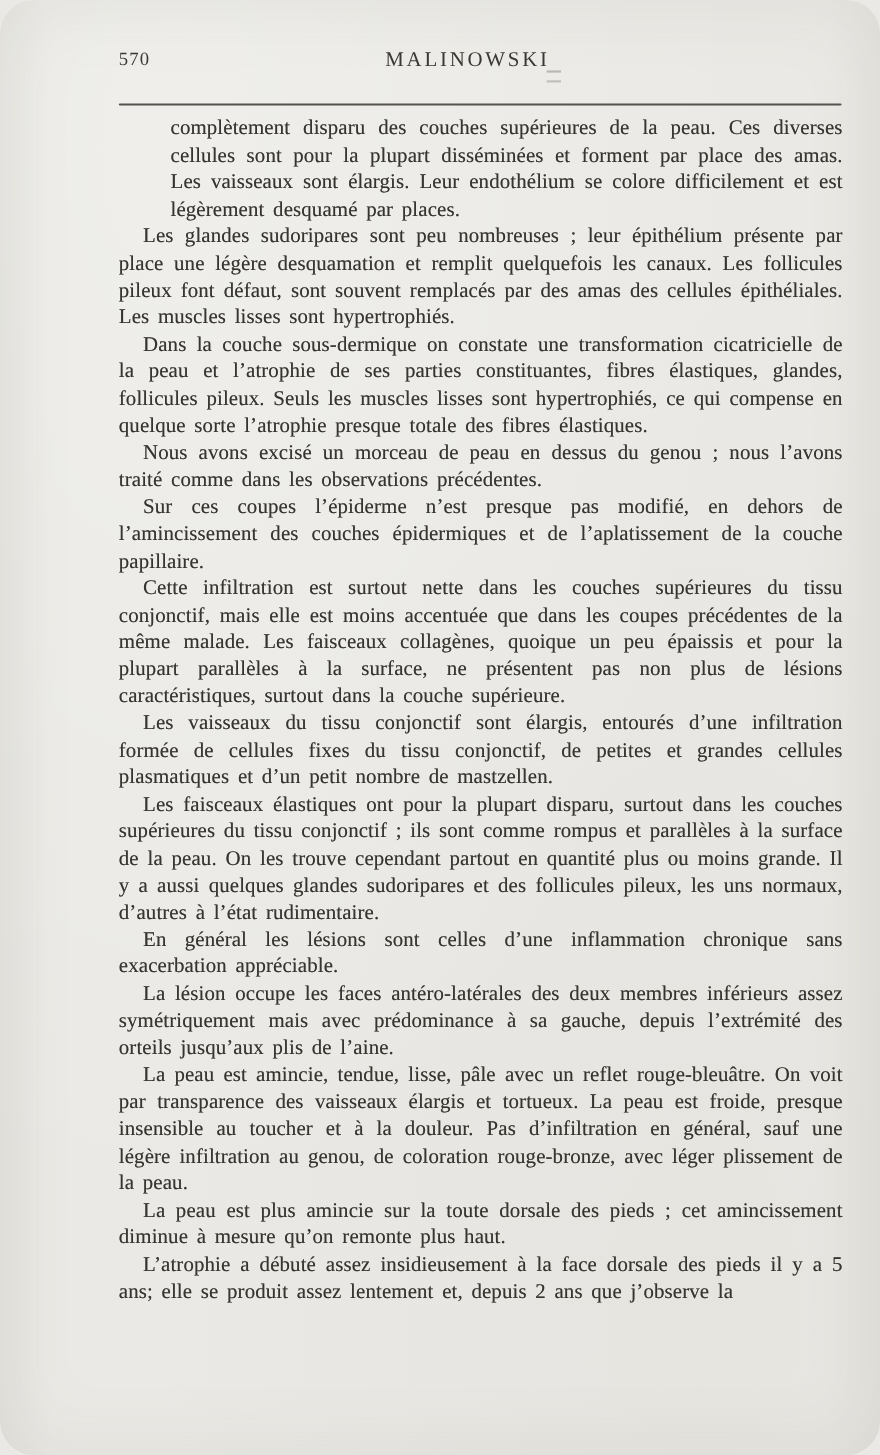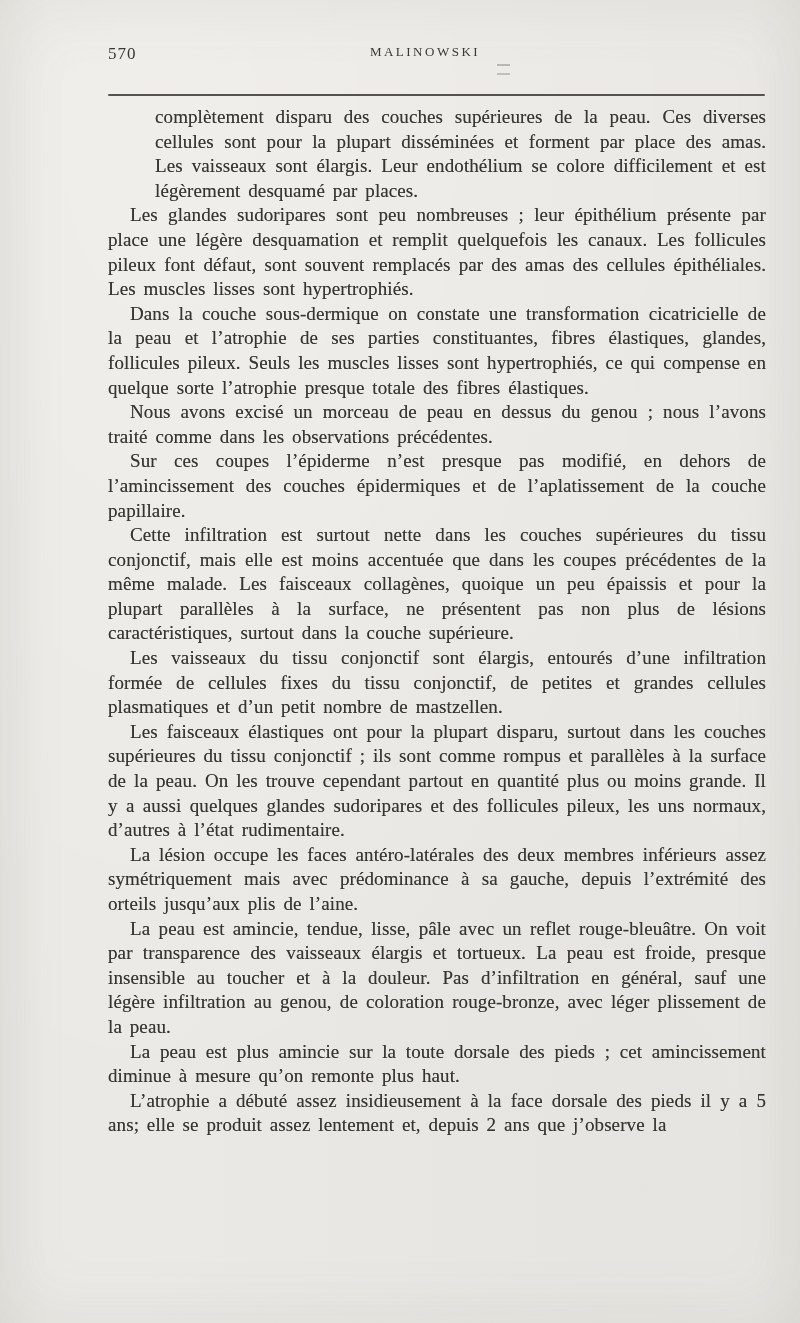--- a/index.html
+++ b/index.html
@@ -17,20 +17,21 @@
   .page {
     position: absolute;
     inset: 0;
     background:
       radial-gradient(ellipse at 20% 10%, rgba(255,255,255,0.25), rgba(255,255,255,0) 60%),
       radial-gradient(ellipse at 80% 90%, rgba(190,186,176,0.10), rgba(255,255,255,0) 55%),
       linear-gradient(to right, rgba(180,176,166,0.10), rgba(0,0,0,0) 6%, rgba(0,0,0,0) 94%, rgba(180,176,166,0.08)),
       #eae9e5;
     box-shadow: inset 0 0 70px rgba(120,115,100,0.10);
     color: #37352f;
+    border-radius: 31px;
   }
   .running-header {
     position: absolute;
     top: 44px;
     left: 108px;
     width: 658px;
     height: 24px;
   }
   .page-number {
     position: absolute;
@@ -39,21 +40,21 @@
     font-size: 17px;
     letter-spacing: 1px;
     color: #3a3832;
   }
   .running-head {
     position: absolute;
     left: 0;
     right: 24px;
     top: 0;
     text-align: center;
-    font-size: 13px;
+    font-size: 19px;
     letter-spacing: 2.5px;
     color: #3a3832;
   }
   .print-artifact {
     position: absolute;
     left: 497px;
     top: 64px;
     width: 13px;
     height: 7px;
     border-top: 2px solid rgba(95,92,84,0.35);
@@ -110,19 +111,20 @@
 
   <div class="body-text">
     <p class="no-indent">complètement disparu des couches supérieures de la peau. Ces diverses cellules sont pour la plupart disséminées et forment par place des amas. Les vaisseaux sont élargis. Leur endothélium se colore difficilement et est légèrement desquamé par places.</p>
     <p>Les glandes sudoripares sont peu nombreuses ; leur épithélium présente par place une légère desquamation et remplit quelquefois les canaux. Les follicules pileux font défaut, sont souvent remplacés par des amas des cellules épithéliales. Les muscles lisses sont hypertrophiés.</p>
     <p>Dans la couche sous-dermique on constate une transformation cicatricielle de la peau et l’atrophie de ses parties constituantes, fibres élastiques, glandes, follicules pileux. Seuls les muscles lisses sont hypertrophiés, ce qui compense en quelque sorte l’atrophie presque totale des fibres élastiques.</p>
     <p>Nous avons excisé un morceau de peau en dessus du genou ; nous l’avons traité comme dans les observations précédentes.</p>
     <p>Sur ces coupes l’épiderme n’est presque pas modifié, en dehors de l’amincissement des couches épidermiques et de l’aplatissement de la couche papillaire.</p>
     <p>Cette infiltration est surtout nette dans les couches supérieures du tissu conjonctif, mais elle est moins accentuée que dans les coupes précédentes de la même malade. Les faisceaux collagènes, quoique un peu épaissis et pour la plupart parallèles à la surface, ne présentent pas non plus de lésions caractéristiques, surtout dans la couche supérieure.</p>
     <p>Les vaisseaux du tissu conjonctif sont élargis, entourés d’une infiltration formée de cellules fixes du tissu conjonctif, de petites et grandes cellules plasmatiques et d’un petit nombre de mastzellen.</p>
     <p>Les faisceaux élastiques ont pour la plupart disparu, surtout dans les couches supérieures du tissu conjonctif ; ils sont comme rompus et parallèles à la surface de la peau. On les trouve cependant partout en quantité plus ou moins grande. Il y a aussi quelques glandes sudoripares et des follicules pileux, les uns normaux, d’autres à l’état rudimentaire.</p>
+    <p>En général les lésions sont celles d’une inflammation chronique sans exacerbation appréciable.</p>
     <p>La lésion occupe les faces antéro-latérales des deux membres inférieurs assez symétriquement mais avec prédominance à sa gauche, depuis l’extrémité des orteils jusqu’aux plis de l’aine.</p>
     <p>La peau est amincie, tendue, lisse, pâle avec un reflet rouge-bleuâtre. On voit par transparence des vaisseaux élargis et tortueux. La peau est froide, presque insensible au toucher et à la douleur. Pas d’infiltration en général, sauf une légère infiltration au genou, de coloration rouge-bronze, avec léger plissement de la peau.</p>
     <p>La peau est plus amincie sur la toute dorsale des pieds ; cet amincissement diminue à mesure qu’on remonte plus haut.</p>
     <p>L’atrophie a débuté assez insidieusement à la face dorsale des pieds il y a 5 ans; elle se produit assez lentement et, depuis 2 ans que j’observe la</p>
   </div>
 
 </div>
 
 </body></html>

